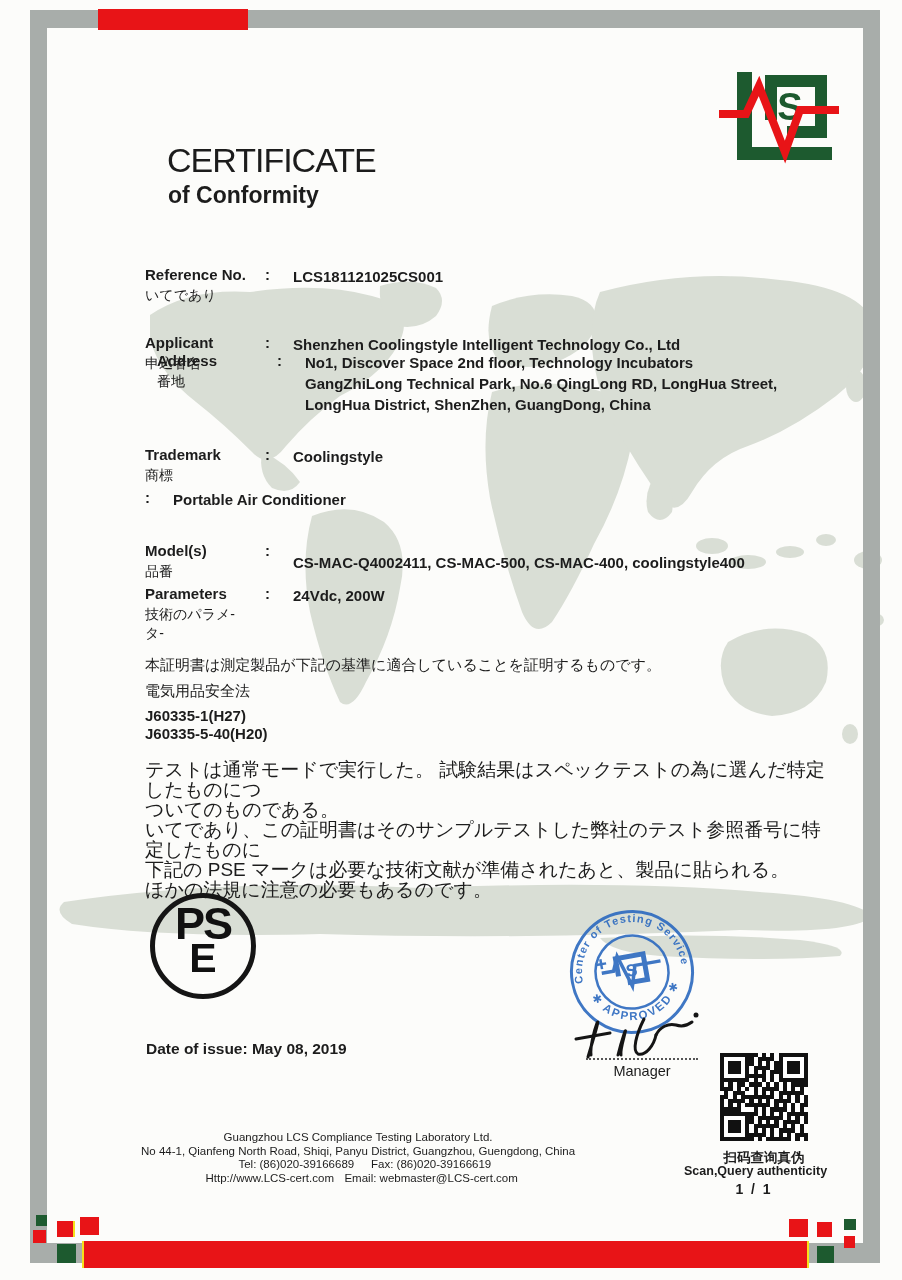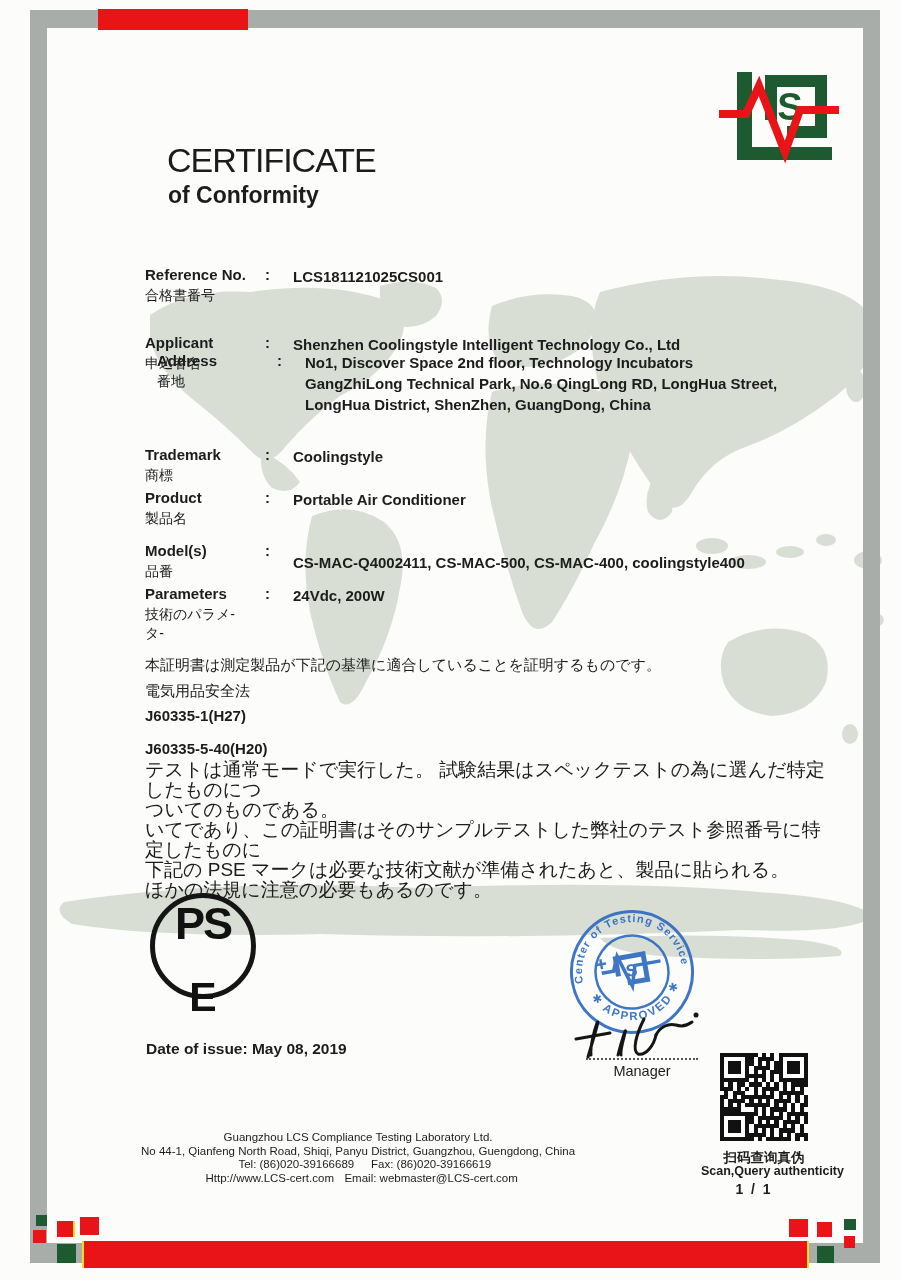--- a/index.html
+++ b/index.html
@@ -27,44 +27,44 @@
   .lbl{width:120px;flex:0 0 120px;}
   .lbl .en{font-size:15px;font-weight:bold;line-height:18px;}
   .lbl .jp{font-size:14px;line-height:19px;margin-top:2px;white-space:pre-line;}
   .colon{width:28px;flex:0 0 28px;font-size:15px;font-weight:bold;}
   .val{flex:1;font-size:15px;font-weight:bold;line-height:21px;}
   
   .statement{position:absolute;left:145px;top:656px;width:660px;font-size:15px;line-height:18px;}
   .statement .l1{margin-bottom:8px;}
   .statement .l2{margin-bottom:7px;}
   .statement .std{font-weight:bold;}
-  .statement .std1{margin-bottom:15px;}
+  .statement .std1{}
   .testnote{position:absolute;left:145px;top:760px;width:680px;font-size:19px;line-height:20px;}
   
   .pse{position:absolute;left:150px;top:893px;width:96px;height:96px;border:5px solid #151515;
-       border-radius:50%;display:flex;flex-direction:column;align-items:center;background:transparent;gap:39px;}
+       border-radius:50%;display:flex;flex-direction:column;align-items:center;background:transparent;}
   .pse .ps{font-size:45px;line-height:40px;font-weight:bold;letter-spacing:-2px;margin-top:6px;color:#111;}
   .pse .e{font-size:41px;line-height:33px;font-weight:bold;color:#111;margin-top:-2px;}
   
   .stamp{position:absolute;left:562px;top:902px;opacity:.92;}
   .stamp text{fill:#2f6cc0;font-family:"Liberation Sans","DejaVu Sans",sans-serif;}
   
   .sig{position:absolute;left:570px;top:1003px;}
   .sigline{position:absolute;left:586px;top:1050px;width:112px;height:8px;border-bottom:2px dotted #555;}
   .manager{position:absolute;left:586px;top:1063px;width:112px;text-align:center;font-size:14.5px;}
   .dateissue{position:absolute;left:146px;top:1040px;font-size:15.5px;font-weight:bold;}
   
   .footer{position:absolute;left:141px;top:1131px;font-size:11.5px;line-height:13.5px;text-align:center;}
   .footer .c1{display:inline-block;width:143px;}
   
   #qr{position:absolute;left:720px;top:1053px;width:88px;height:88px;background:#fff;
       display:grid;grid-template-columns:repeat(21,1fr);grid-template-rows:repeat(21,1fr);}
   .qm{background:#111;}
   .qrcn{position:absolute;left:694px;top:1149px;width:140px;text-align:center;font-size:13.5px;font-weight:bold;}
-  .qren{position:absolute;left:684px;top:1164px;width:160px;text-align:right;font-size:12.5px;font-weight:bold;}
+  .qren{position:absolute;left:684px;top:1164px;width:160px;text-align:left;font-size:12.5px;font-weight:bold;}
   .qrpage{position:absolute;left:694px;top:1181px;width:120px;text-align:center;font-size:14px;font-weight:bold;letter-spacing:2px;}
 </style>
 </head>
 <body>
 
 <div class="page">
 
   <svg class="map" width="902" height="1280">
     <path d="M150,315 Q190,288 250,292 Q320,282 372,296 Q412,306 402,336 Q388,372 340,396 Q310,418 286,446 Q268,470 252,452 Q224,424 196,402 Q160,374 150,340 Z"></path>
     <path d="M380,286 Q412,276 436,288 Q448,300 436,316 Q420,330 398,326 Q378,318 380,286 Z"></path>
@@ -115,21 +115,21 @@
     </svg>
 
     <div class="title">
       <h1>CERTIFICATE</h1>
       <h2>of Conformity</h2>
     </div>
 
     <div class="row" style="top:266px;">
       <div class="lbl">
           <div class="en">Reference No.</div>
-        <div class="jp">合格書番号</div>
+        <div class="jp">いてであり</div>
         </div>
       <div class="colon">:</div>
       <div class="val">LCS181121025CS001</div>
     </div>
 
     <div class="row" style="top:334px;">
       <div class="lbl">
           <div class="en">Applicant</div>
         <div class="jp">申込者名</div>
         </div>
@@ -153,24 +153,20 @@
     <div class="row" style="top:446px;">
       <div class="lbl">
           <div class="en">Trademark</div>
         <div class="jp">商標</div>
         </div>
       <div class="colon">:</div>
       <div class="val">Coolingstyle</div>
     </div>
 
     <div class="row" style="top:489px;">
-      <div class="lbl">
-          <div class="en">Product</div>
-        <div class="jp">製品名</div>
-        </div>
       <div class="colon">:</div>
       <div class="val">Portable Air Conditioner</div>
     </div>
 
     <div class="row" style="top:542px;">
       <div class="lbl">
           <div class="en">Model(s)</div>
         <div class="jp">品番</div>
         </div>
       <div class="colon">:</div>

